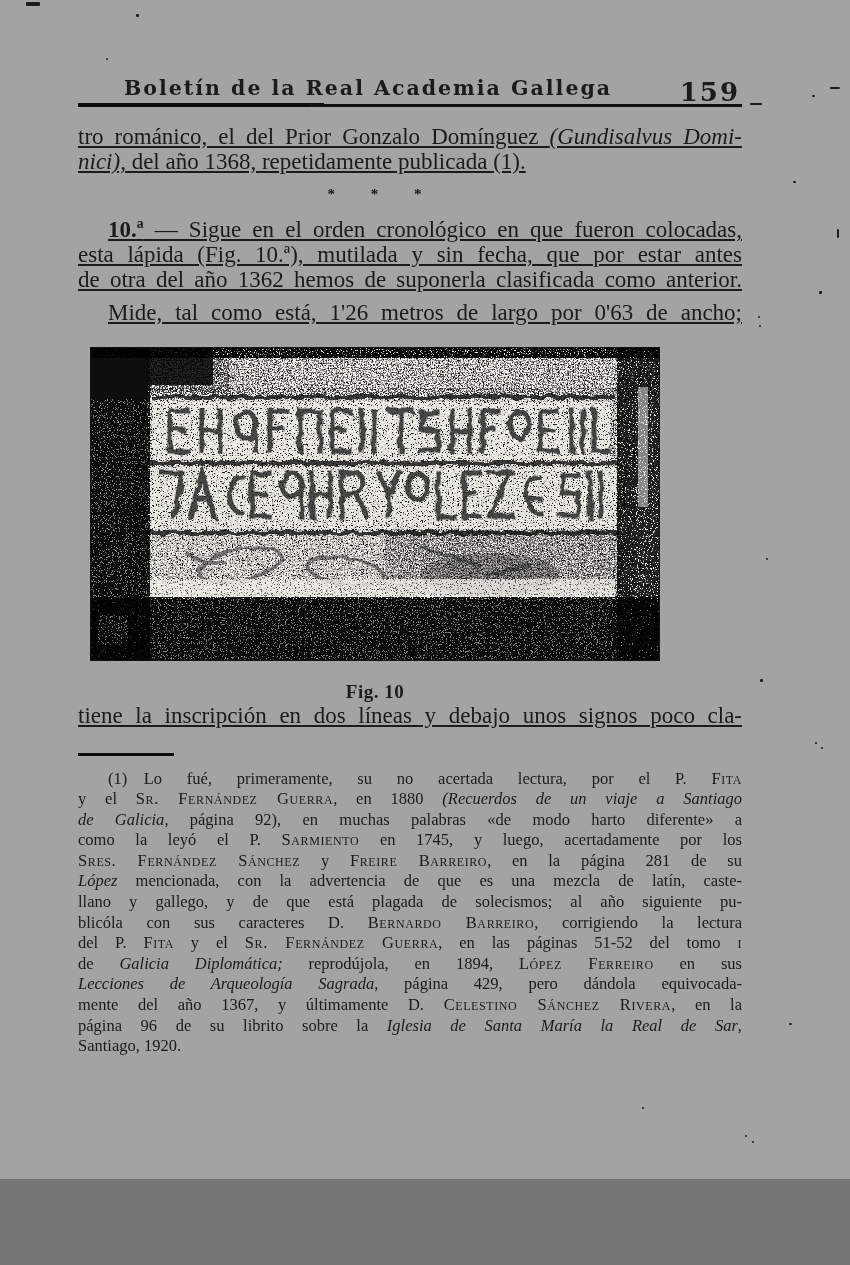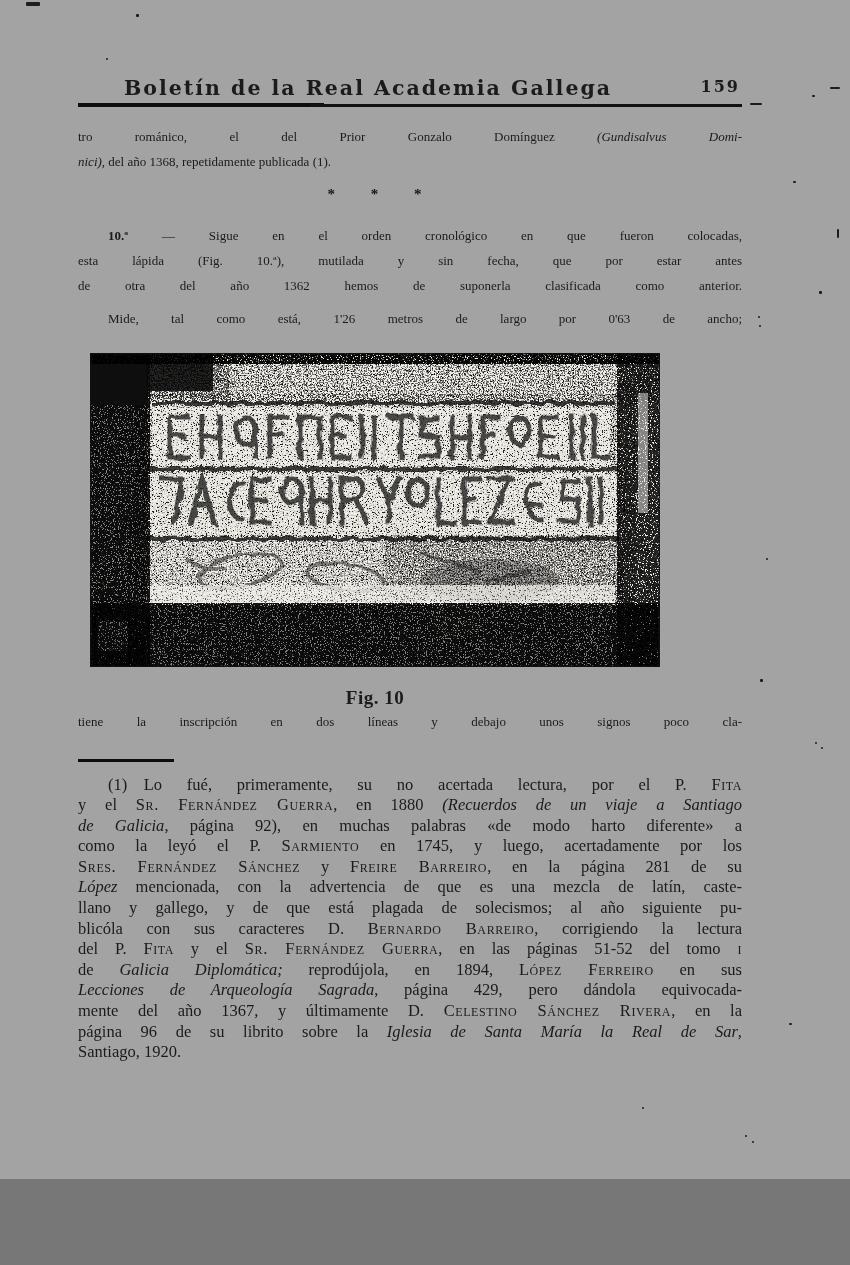--- a/index.html
+++ b/index.html
@@ -14,30 +14,30 @@
   
   .header{position:relative; height:26px;}
   .header-title{
     position:absolute; left:0; right:84px; top:0; text-align:center;
     font-family:"DejaVu Serif", serif; font-weight:700;
     font-size:20.5px; letter-spacing:2px; white-space:nowrap;
   }
   .page-number{
     position:absolute; right:2px; top:1px;
     font-family:"DejaVu Serif", serif; font-weight:700;
-    font-size:16px; letter-spacing:2px;
+    font-size:26px; letter-spacing:2px;
   }
   .header-rule{position:relative; height:6px; margin-top:1px;}
   .header-rule::before{content:""; position:absolute; left:0; top:0; width:37%; height:3.6px; background:#0d0d0d;}
   .header-rule::after{content:""; position:absolute; left:35%; right:0; top:1.2px; height:2.4px; background:#121212;}
 
   
-  .para{font-size:13px; line-height:25px;}
+  .para{font-size:23px; line-height:25px;text-decoration:underline;}
   .p1{margin-top:15px;}
-  .p2{margin-top:20px;}
+  .p2{margin-top:14px;}
   .p3{margin-top:8px;}
   .p4{line-height:25.5px;}
   .tline{width:100%;}
   .tline.just{text-align:justify; text-align-last:justify;}
   .tline.ind{text-indent:30px;}
   .s-i{font-style:italic;}
   .s-b{font-weight:700;}
   .s-sc{font-variant:small-caps; letter-spacing:.6px;}
 
   .separator{

